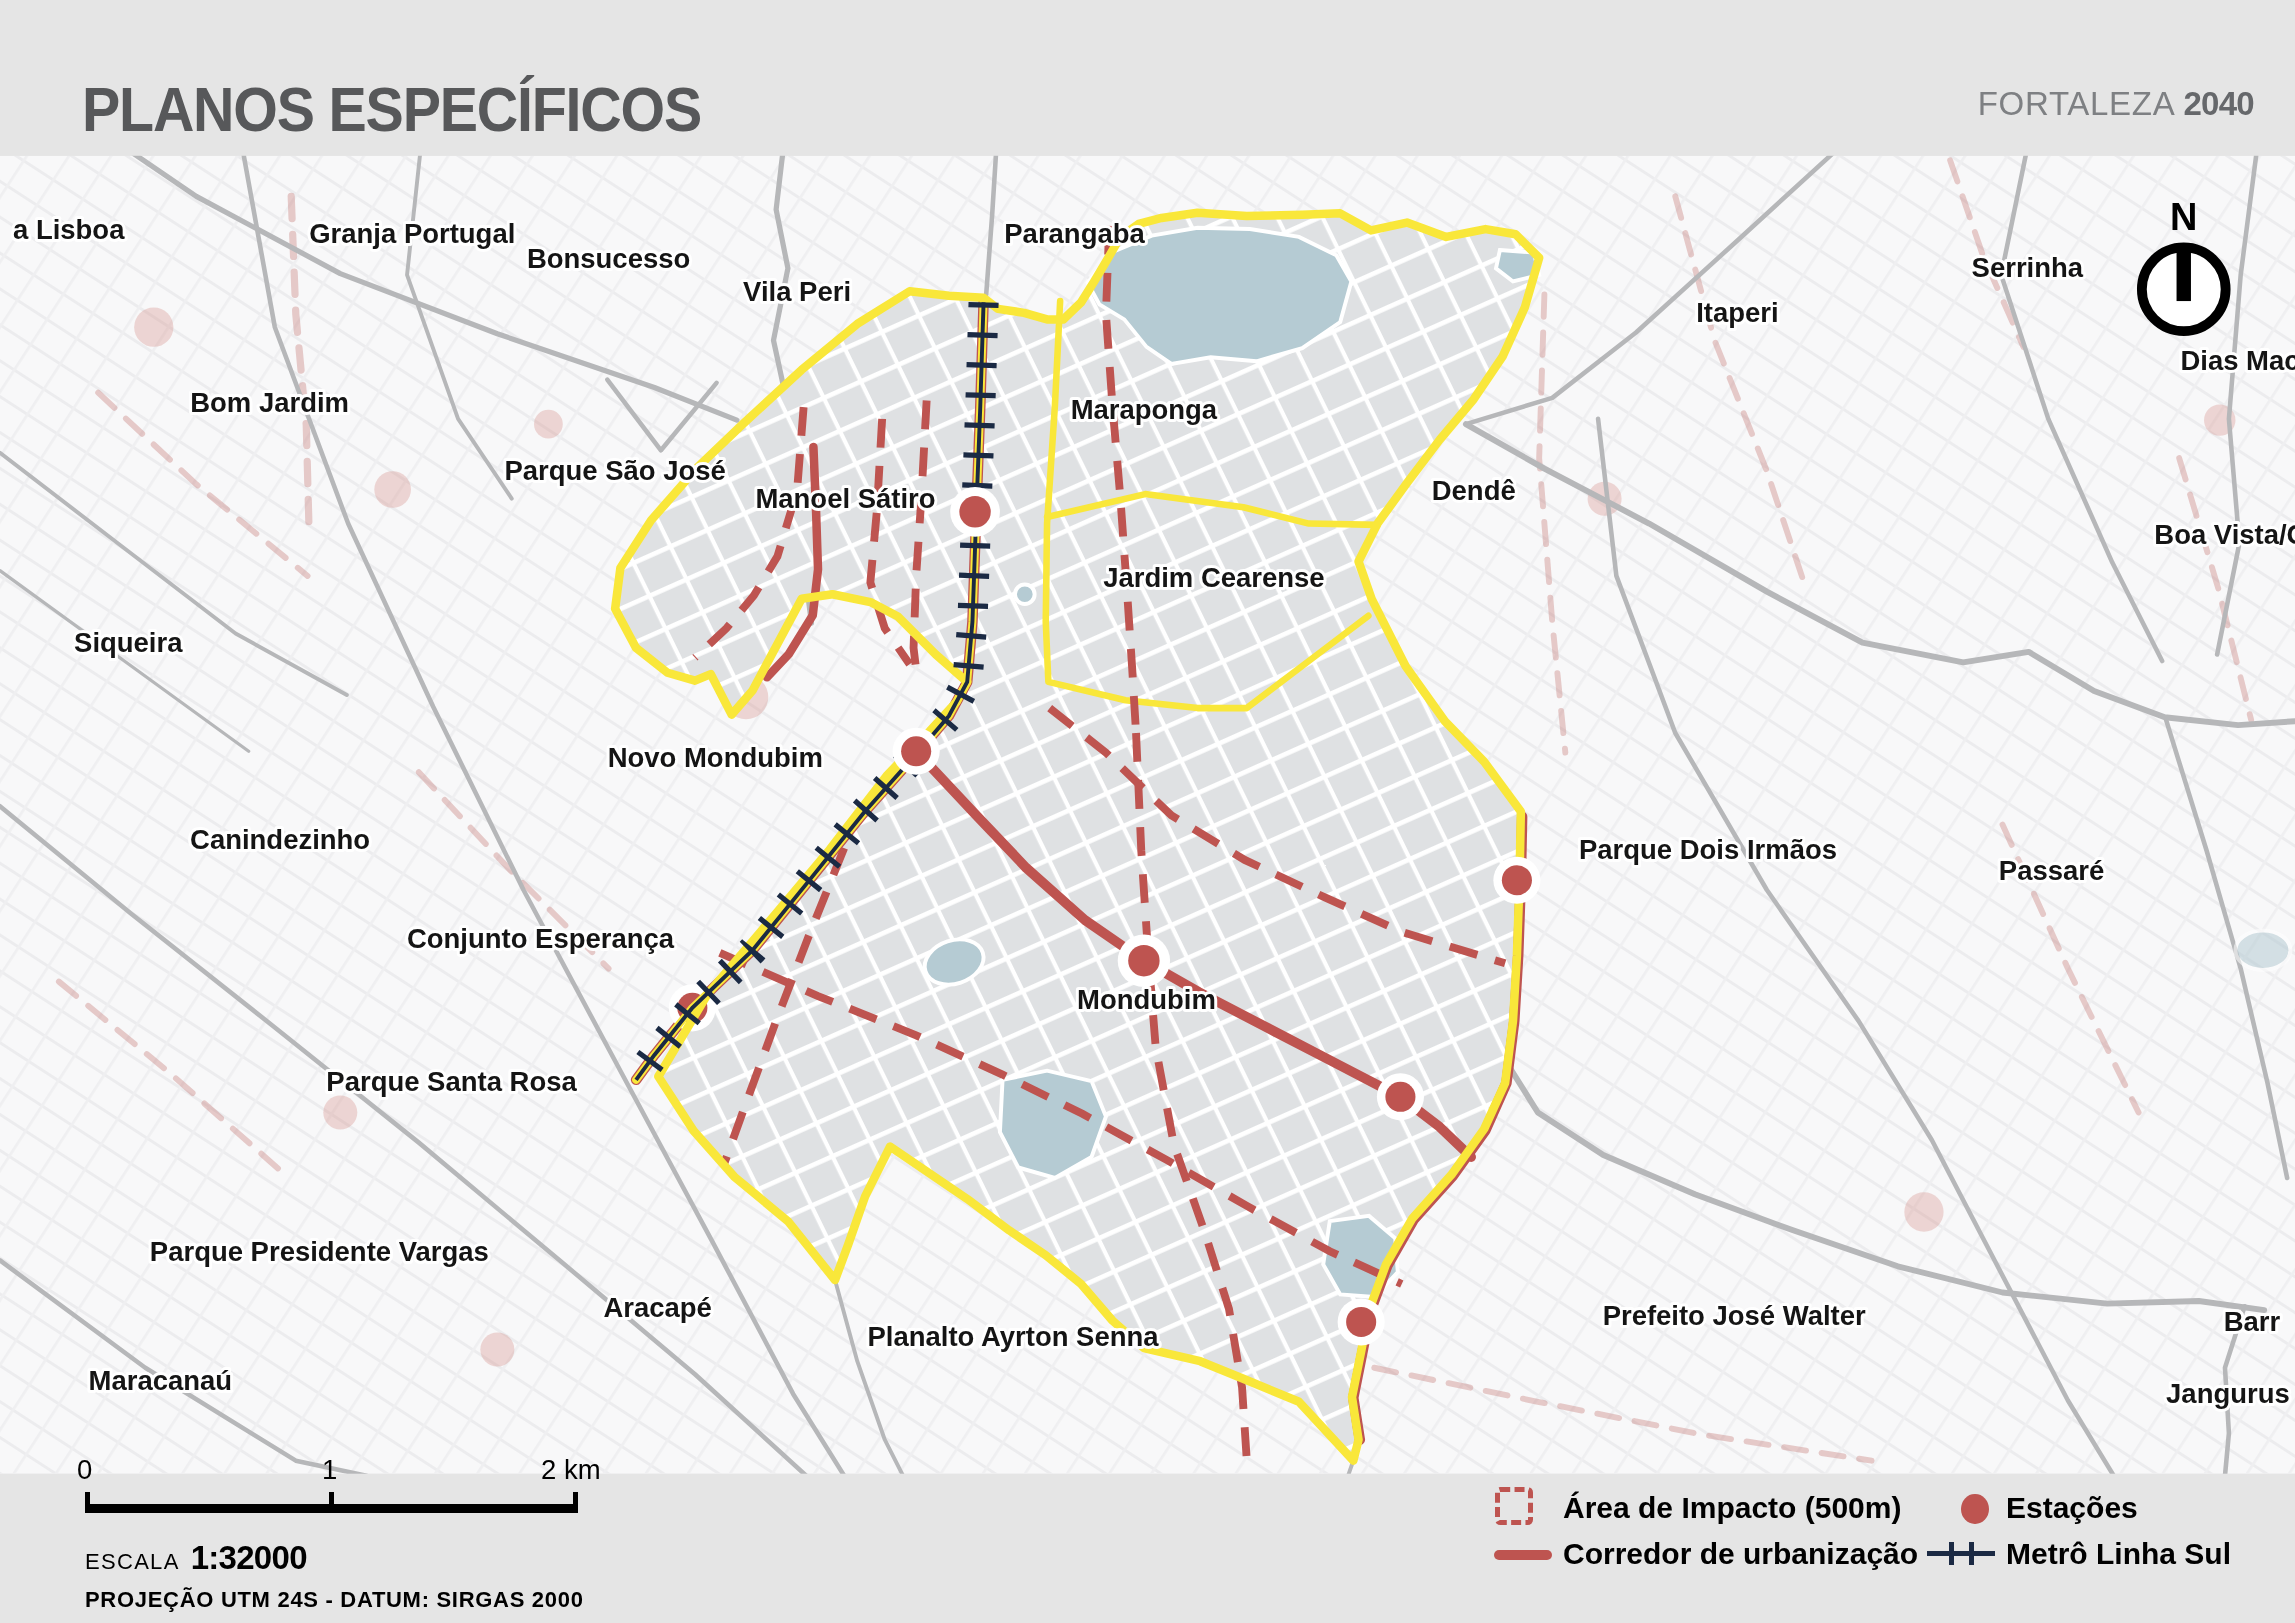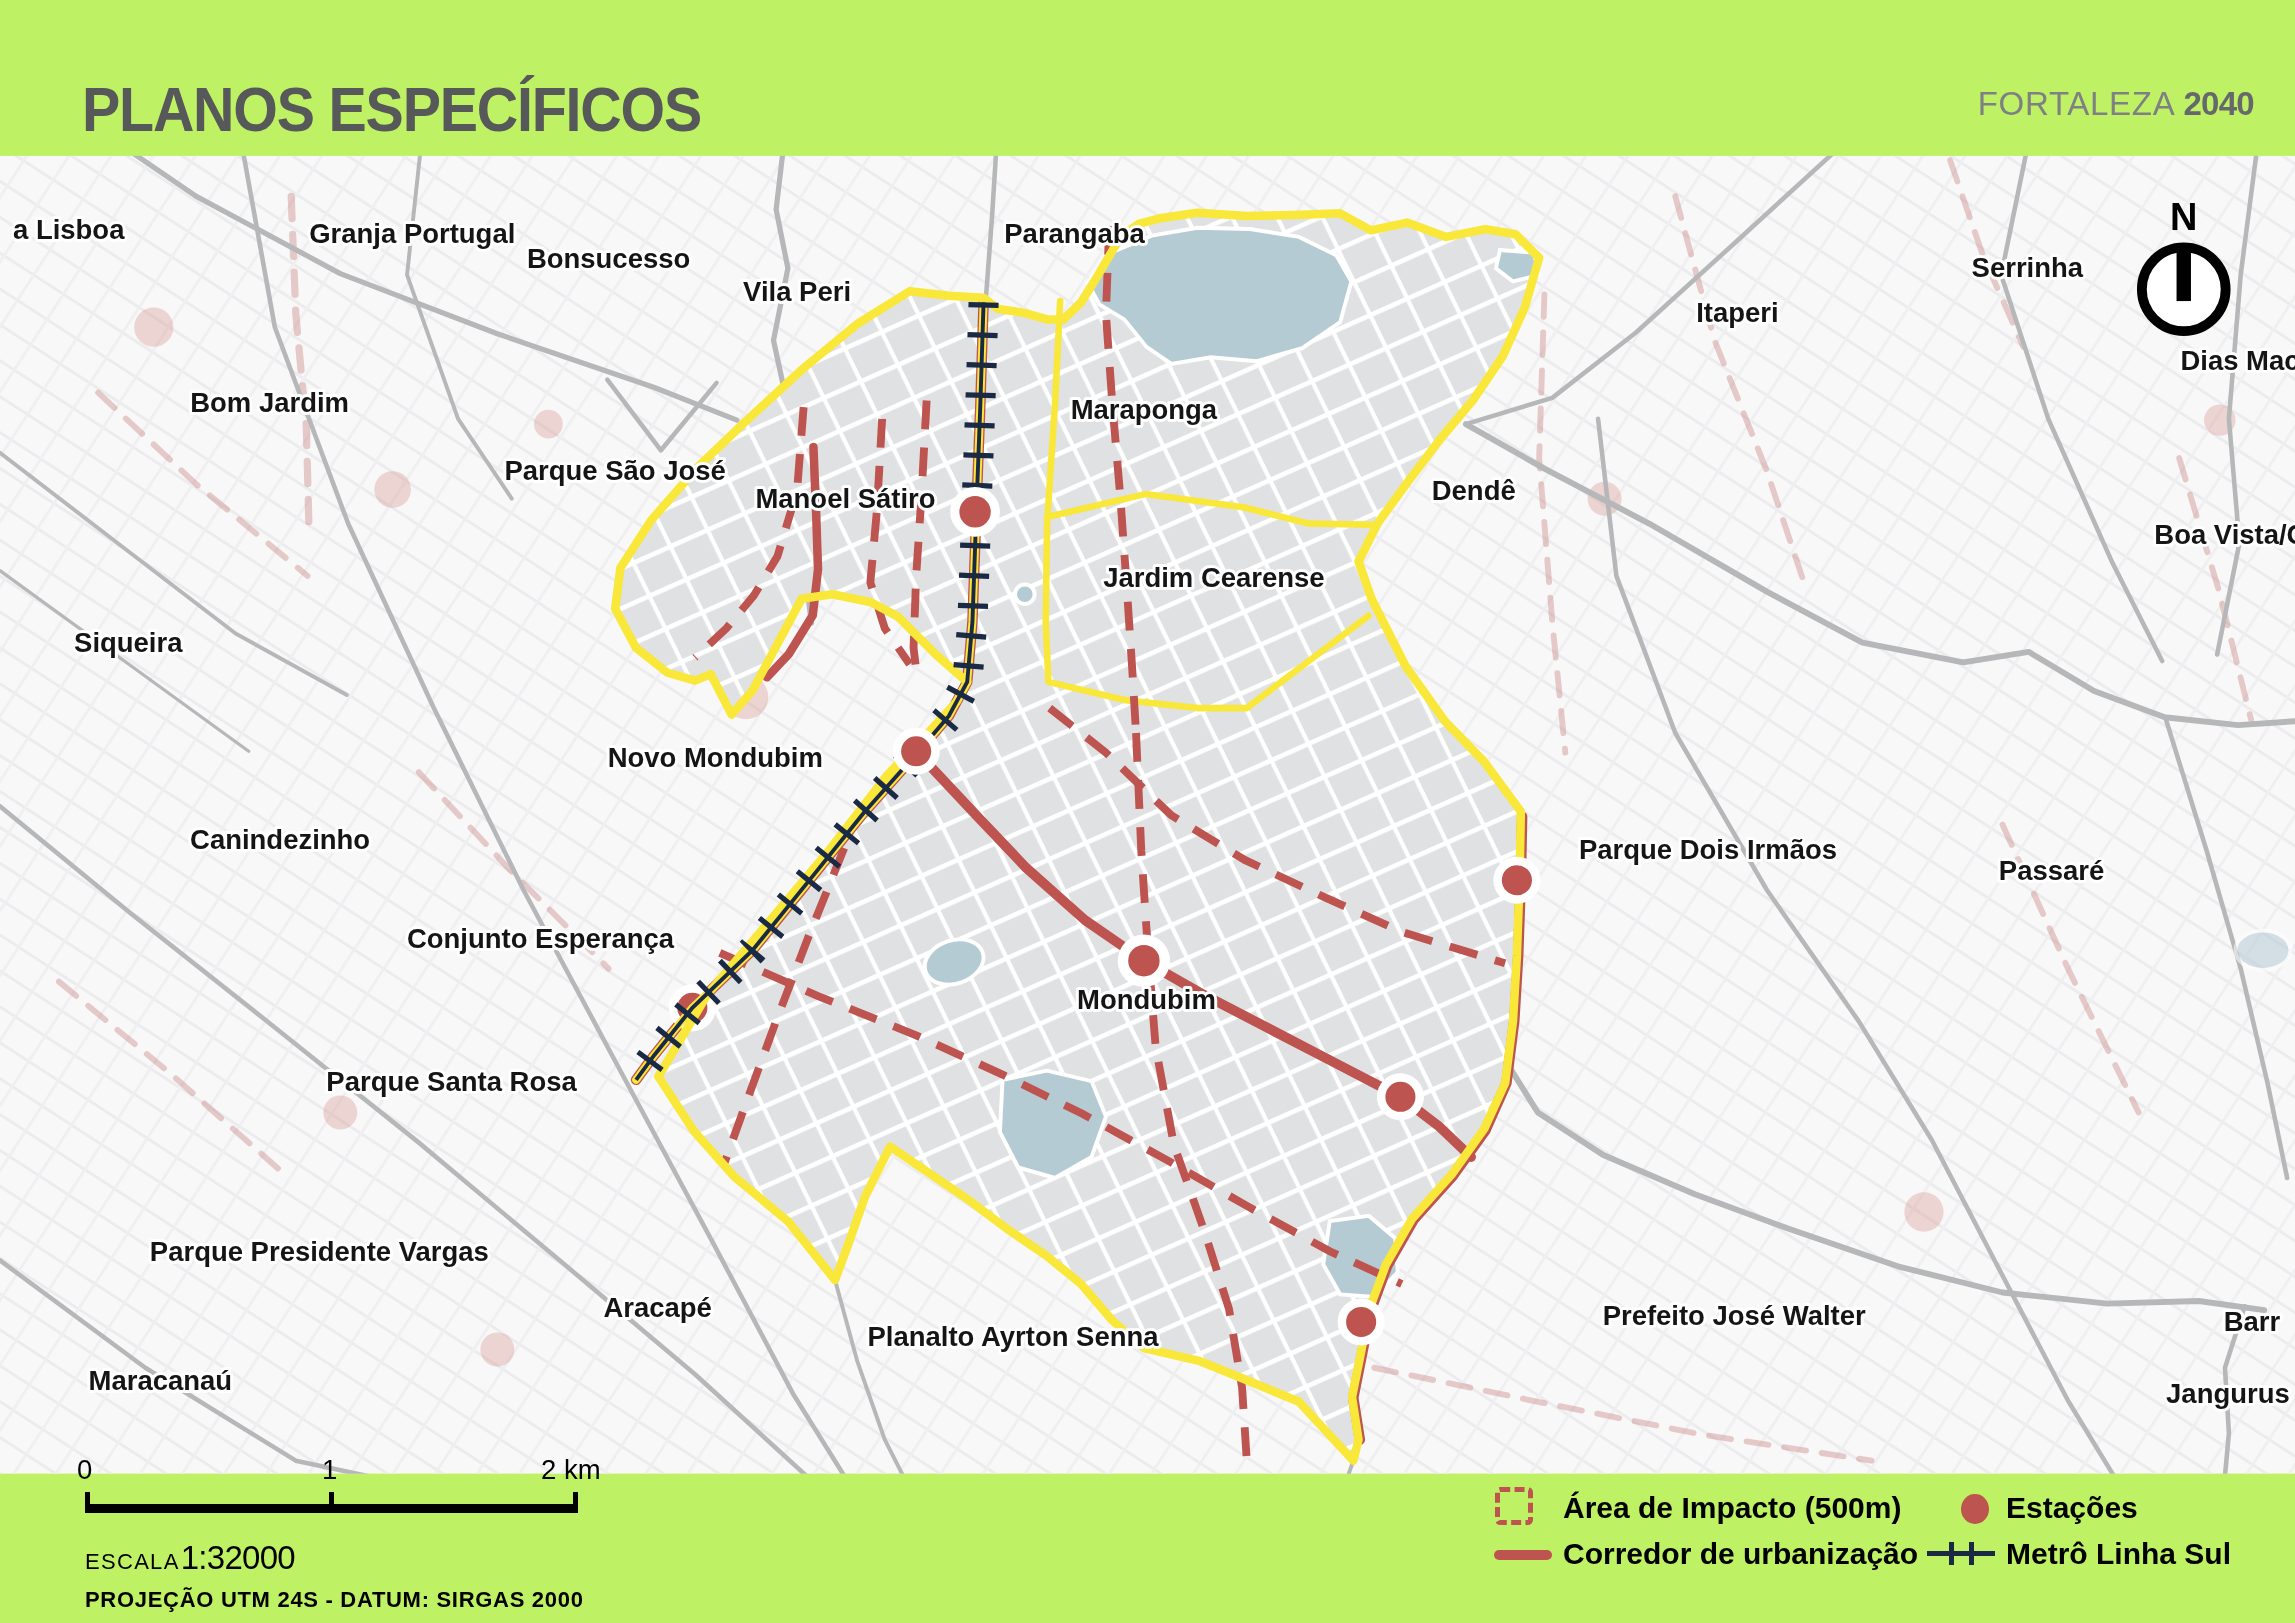--- a/index.html
+++ b/index.html
@@ -1,20 +1,20 @@
 <!DOCTYPE html>
 <html style="--c-yellow: #F9E73A; --c-red: #BE5450; --c-navy: #1B2A44; --c-lake: #B5CBD3; --c-road: #B6B7B9;font-size:10.5px"><head>
 <meta charset="utf-8">
 <style>
   :root{
     --c-yellow:#F9E73A; --c-red:#BE5450; --c-navy:#1B2A44; --c-lake:#B5CBD3;
     --c-road:#B6B7B9; --c-ink:#151515; --c-title:#57585A; --c-brand:#7E8083; --c-brand2:#66686B;
   }
   html,body{margin:0;padding:0;background:#fff;}
-  .page{position:relative;width:2295px;height:1623px;background:#bef264;overflow:hidden;
+  .page{position:relative;width:2295px;height:1623px;background:#e5e5e5;overflow:hidden;
         font-family:"Liberation Sans",sans-serif;color:var(--c-ink);}
   
   .title{position:absolute;left:82px;top:73px;margin:0;font-size:63px;font-weight:bold;
          color:var(--c-title);letter-spacing:-1.3px;transform:scaleX(.91);transform-origin:left top;white-space:nowrap;}
   .brand{position:absolute;right:41px;top:85px;font-size:33px;color:var(--c-brand);
          letter-spacing:0.7px;white-space:nowrap;}
   .brand b{color:var(--c-brand2);font-weight:bold;letter-spacing:-0.7px;margin-left:8px;}
   
   svg.map{position:absolute;left:0;top:0;width:2295px;height:1623px;display:block;}
   .lbl{font-size:42px;font-weight:bold;fill:var(--c-ink);text-anchor:middle;
@@ -34,21 +34,21 @@
   .nbar{fill:#000;}
   .ntext{font-size:58px;font-weight:bold;fill:#000;text-anchor:middle;}
   
   .tick{position:absolute;top:1454px;font-size:27.5px;color:#000;}
   .t0{left:77px;} .t1{left:322px;} .t2{left:541px;}
   .bar{position:absolute;left:85px;top:1504px;width:493px;height:8.5px;background:#000;}
   .bar i{position:absolute;bottom:0;width:5.2px;height:21px;background:#000;}
   .bar .k0{left:0;} .bar .k1{left:244px;} .bar .k2{right:0;}
   .escala{position:absolute;left:85px;top:1539px;}
   .esc-l{font-size:22px;letter-spacing:1.3px;color:#000;vertical-align:baseline;text-align:right;}
-  .esc-v{font-size:33px;font-weight:normal;color:#000;margin-left:1px;letter-spacing:-0.7px;}
+  .esc-v{font-size:33px;font-weight:bold;color:#000;margin-left:11px;letter-spacing:-0.7px;}
   .proj{position:absolute;left:85px;top:1587px;font-size:22px;color:#000;letter-spacing:0.7px;font-weight:bold;}
   
   .ltxt{position:absolute;font-size:30px;color:#000;white-space:nowrap;font-weight:bold;}
   .sw-dash{position:absolute;left:1495px;top:1487px;width:38px;height:38px;box-sizing:border-box;
            border:5.9px dashed var(--c-red);border-radius:5.2px;}
   .l-imp{left:1563px;top:1491px;}
   .sw-dot{position:absolute;left:1961px;top:1494px;width:27.5px;height:30px;border-radius:50%;background:var(--c-red);}
   .l-est{left:2006px;top:1491px;}
   .sw-line{position:absolute;left:1494px;top:1550px;width:58px;height:9.8px;border-radius:5.2px;background:var(--c-red);}
   .l-cor{left:1563px;top:1537px;}

